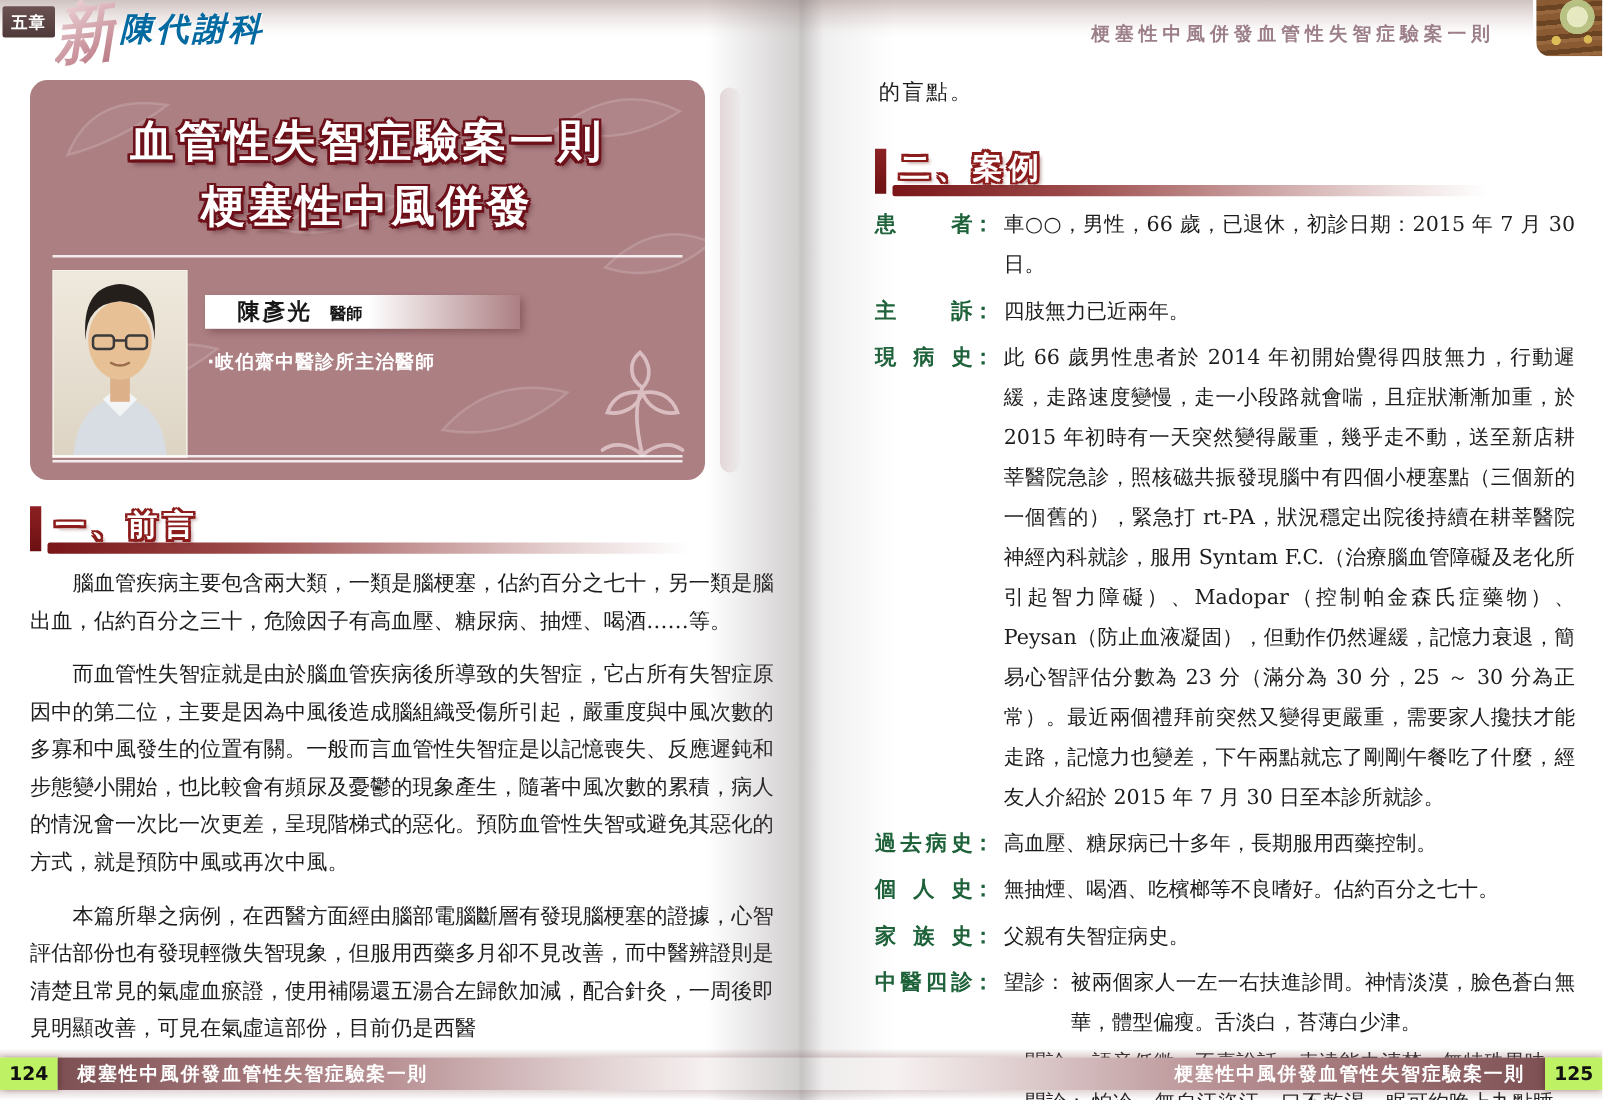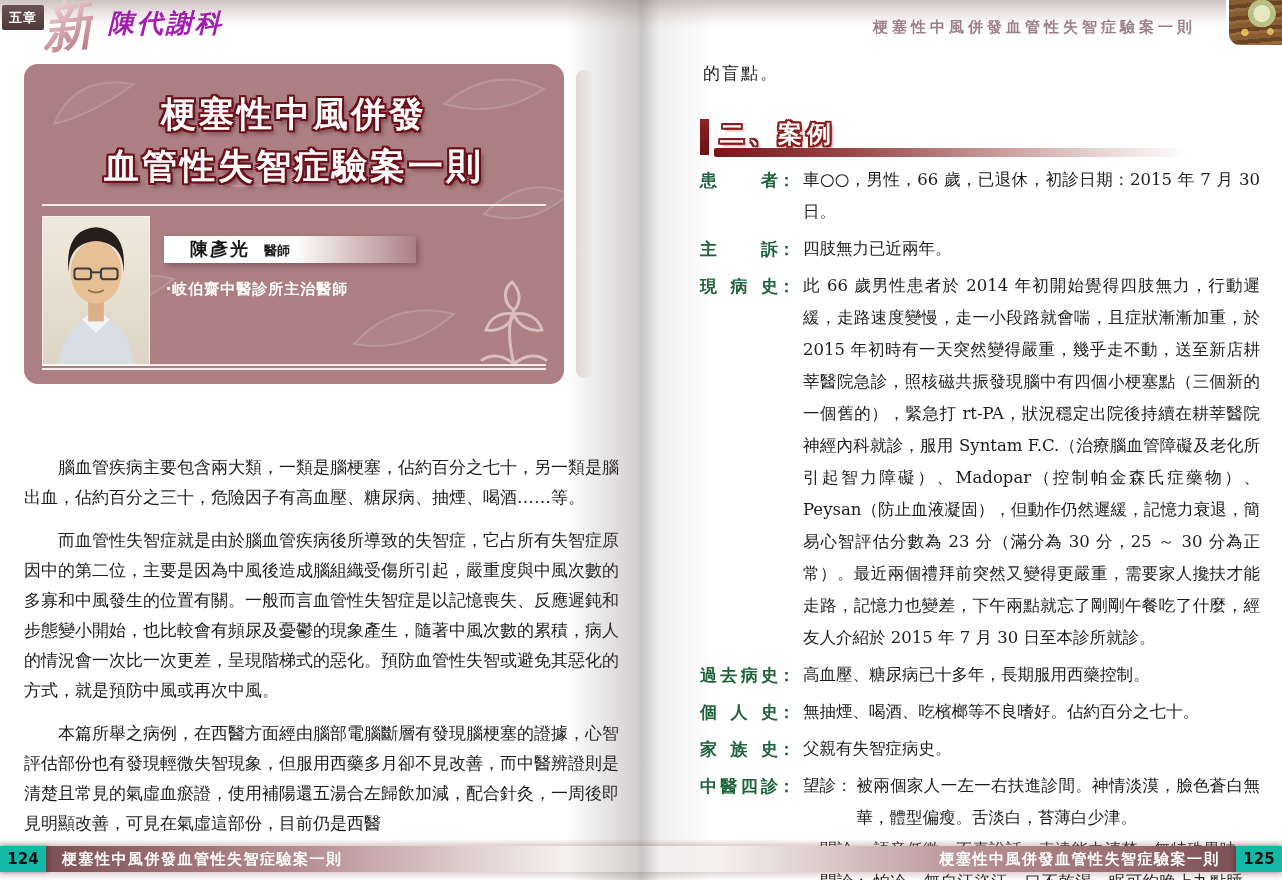--- a/index.html
+++ b/index.html
@@ -22,22 +22,22 @@
                rgba(90,82,82,.34) 50%, rgba(110,100,100,.10) 62%, rgba(255,255,255,0) 100%); }
 
   
   .chapter-badge { position:absolute; left:2px; top:5px; padding:4px 7px 3px;
     background:linear-gradient(to bottom,#6c5252,#4e3939); color:#fff;
     font:bold 13px "DejaVu Sans",sans-serif; letter-spacing:1px; border-radius:2px; z-index:5; }
   .calligraphy { position:absolute; left:42px; top:-8px; z-index:4;
     font:bold italic 52px "DejaVu Serif",serif; transform:rotate(-5deg);
     background:linear-gradient(155deg,#f0dadd 10%,#c58b95 70%,#a96d78);
     -webkit-background-clip:text; background-clip:text; color:transparent; }
-  .department { position:absolute; left:108px; top:6px; z-index:4;
-    font:bold italic 26px "DejaVu Serif",serif; color:#a21caf; letter-spacing:3px;
+  .department { position:absolute; left:96px; top:6px; z-index:4;
+    font:bold italic 26px "DejaVu Serif",serif; color:#0369a1; letter-spacing:3px;
     text-shadow:1px 1px 0 rgba(255,255,255,.9); }
 
   
   .running-title { position:absolute; right:86px; top:18px; z-index:5;
     font:bold 15px "DejaVu Serif",serif; color:#9c7f88; letter-spacing:4px;
     text-shadow:1px 1px 0 #fff; }
   .corner-photo { position:absolute; right:0; top:0; width:56px; height:48px; z-index:6;
     border-left:3px solid #fff; border-bottom:3px solid #fff; border-bottom-left-radius:14px;
     background:
       radial-gradient(circle at 62% 30%, rgba(235,240,200,.95) 0 18%, rgba(190,205,140,.9) 19% 30%, rgba(120,90,50,0) 31%),
@@ -105,21 +105,21 @@
   .exam.indent { margin-left:17px; }
   .exam-label { font-weight:normal; white-space:nowrap; margin-right:4px; }
   .exam-text { flex:1; text-align:justify; }
 
   
   .footer { position:absolute; bottom:8px; left:0; right:0; height:26px; display:flex; z-index:30; }
   .footer::before { content:""; position:absolute; top:-7px; left:0; right:0; height:7px;
     background:linear-gradient(to bottom,rgba(255,255,255,0),rgba(160,120,122,.35)); }
   .footer::after { content:""; position:absolute; top:26px; left:0; right:0; height:8px;
     background:linear-gradient(to bottom,rgba(160,120,122,.30),rgba(255,255,255,0)); }
-  .page-num { flex:0 0 46px; background:#14b8a6; color:#111; font:bold 15px "DejaVu Sans",sans-serif;
+  .page-num { flex:0 0 46px; background:#bef264; color:#111; font:bold 15px "DejaVu Sans",sans-serif;
     display:flex; align-items:center; justify-content:center; z-index:2; }
   .footer-bar { flex:1; font:bold 15px "DejaVu Sans",sans-serif; color:#fff;
     letter-spacing:1.5px; line-height:26px; white-space:nowrap; overflow:hidden; }
   .footer-left .footer-bar { padding-left:16px;
     background:linear-gradient(to right,#7d5053 0%,#9d7073 22%,#b99295 45%,#decccd 70%,#f7f2f2 88%,#fff 100%); }
   .footer-left .page-num { box-shadow:2px 0 4px rgba(80,35,40,.45); }
   .footer-right .footer-bar { padding-right:16px; text-align:right;
     background:linear-gradient(to left,#7d5053 0%,#9d7073 22%,#b99295 45%,#decccd 70%,#f7f2f2 88%,#fff 100%); }
   .footer-right .page-num { box-shadow:-2px 0 4px rgba(80,35,40,.45); }
 </style>
@@ -142,22 +142,22 @@
           <path d="M30,60 Q50,10 110,20 Q70,50 30,60 Z"></path>
           <path d="M420,40 Q470,0 520,25 Q475,55 420,40 Z"></path>
           <path d="M60,250 Q90,200 150,215 Q105,250 60,250 Z"></path>
           <path d="M330,280 Q370,235 430,250 Q385,290 330,280 Z"></path>
           <path d="M200,120 Q240,80 300,95 Q250,130 200,120 Z"></path>
           <path d="M460,150 Q500,110 545,130 Q505,165 460,150 Z"></path>
         </g>
       </svg>
 
       <div class="banner-title">
+        <div>血管性失智症驗案一則</div>
         <div>梗塞性中風併發</div>
-        <div>血管性失智症驗案一則</div>
       </div>
 
       <div class="banner-rule top"></div>
 
       <div class="author-row">
         <div class="photo-frame">
           <svg viewBox="0 0 108 150" width="106" height="148">
             <rect width="108" height="150" fill="#e9e2d6"></rect>
             <rect width="108" height="150" fill="url(#gbg)"></rect>
             <defs>
@@ -195,20 +195,25 @@
           <path d="M36,44 C22,42 12,48 8,60 C20,62 32,56 36,44"></path>
           <path d="M36,44 C50,42 60,48 64,60 C52,62 40,56 36,44"></path>
           <path d="M36,94 C48,84 60,84 68,90"></path>
           <path d="M36,94 C24,84 12,84 4,90"></path>
         </g>
       </svg>
 
       <div class="banner-rule bottom"></div>
     </section>
 
+    <div class="section-heading sh-left">
+      <span class="h-bar"></span>
+      <span class="h-underline"></span>
+      <span class="h-text">一、前言</span>
+    </div>
 
     <div class="body-text">
       <p>腦血管疾病主要包含兩大類，一類是腦梗塞，佔約百分之七十，另一類是腦出血，佔約百分之三十，危險因子有高血壓、糖尿病、抽煙、喝酒……等。</p>
       <p>而血管性失智症就是由於腦血管疾病後所導致的失智症，它占所有失智症原因中的第二位，主要是因為中風後造成腦組織受傷所引起，嚴重度與中風次數的多寡和中風發生的位置有關。一般而言血管性失智症是以記憶喪失、反應遲鈍和步態變小開始，也比較會有頻尿及憂鬱的現象產生，隨著中風次數的累積，病人的情況會一次比一次更差，呈現階梯式的惡化。預防血管性失智或避免其惡化的方式，就是預防中風或再次中風。</p>
       <p>本篇所舉之病例，在西醫方面經由腦部電腦斷層有發現腦梗塞的證據，心智評估部份也有發現輕微失智現象，但服用西藥多月卻不見改善，而中醫辨證則是清楚且常見的氣虛血瘀證，使用補陽還五湯合左歸飲加減，配合針灸，一周後即見明顯改善，可見在氣虛這部份，目前仍是西醫</p>
     </div>
 
     <div class="footer footer-left">
       <div class="page-num">124</div>
       <div class="footer-bar">梗塞性中風併發血管性失智症驗案一則</div>

